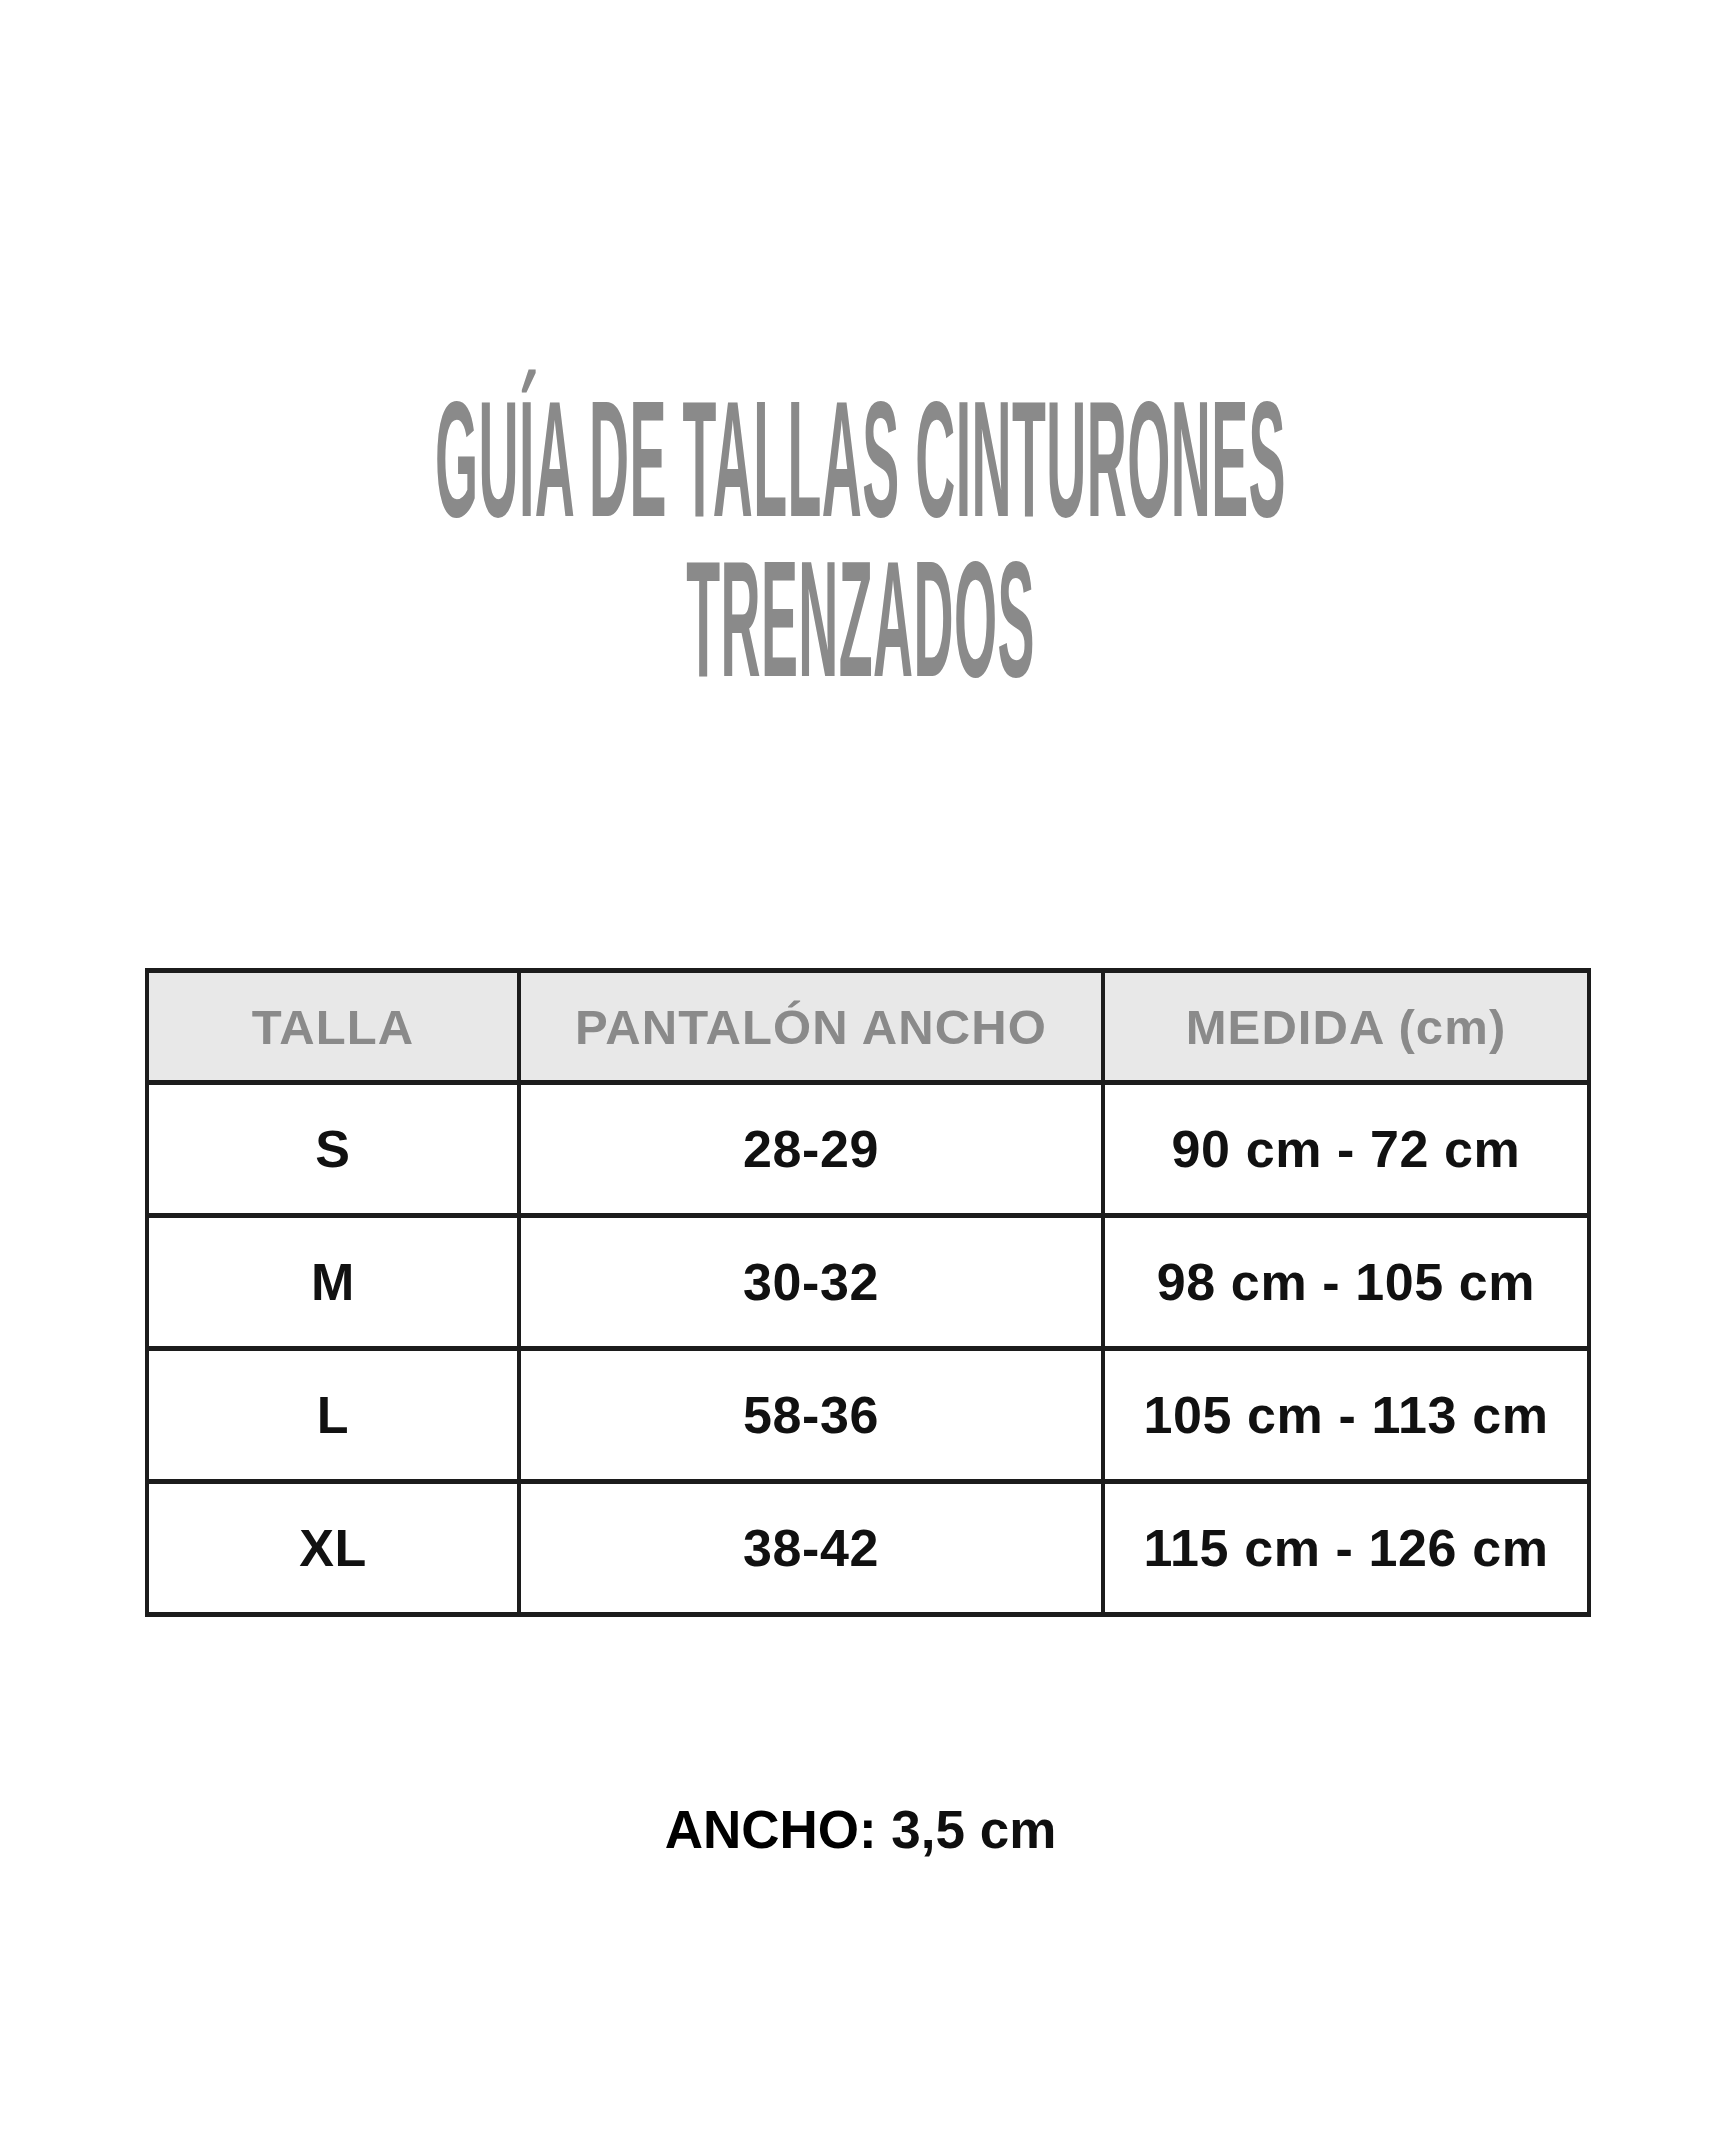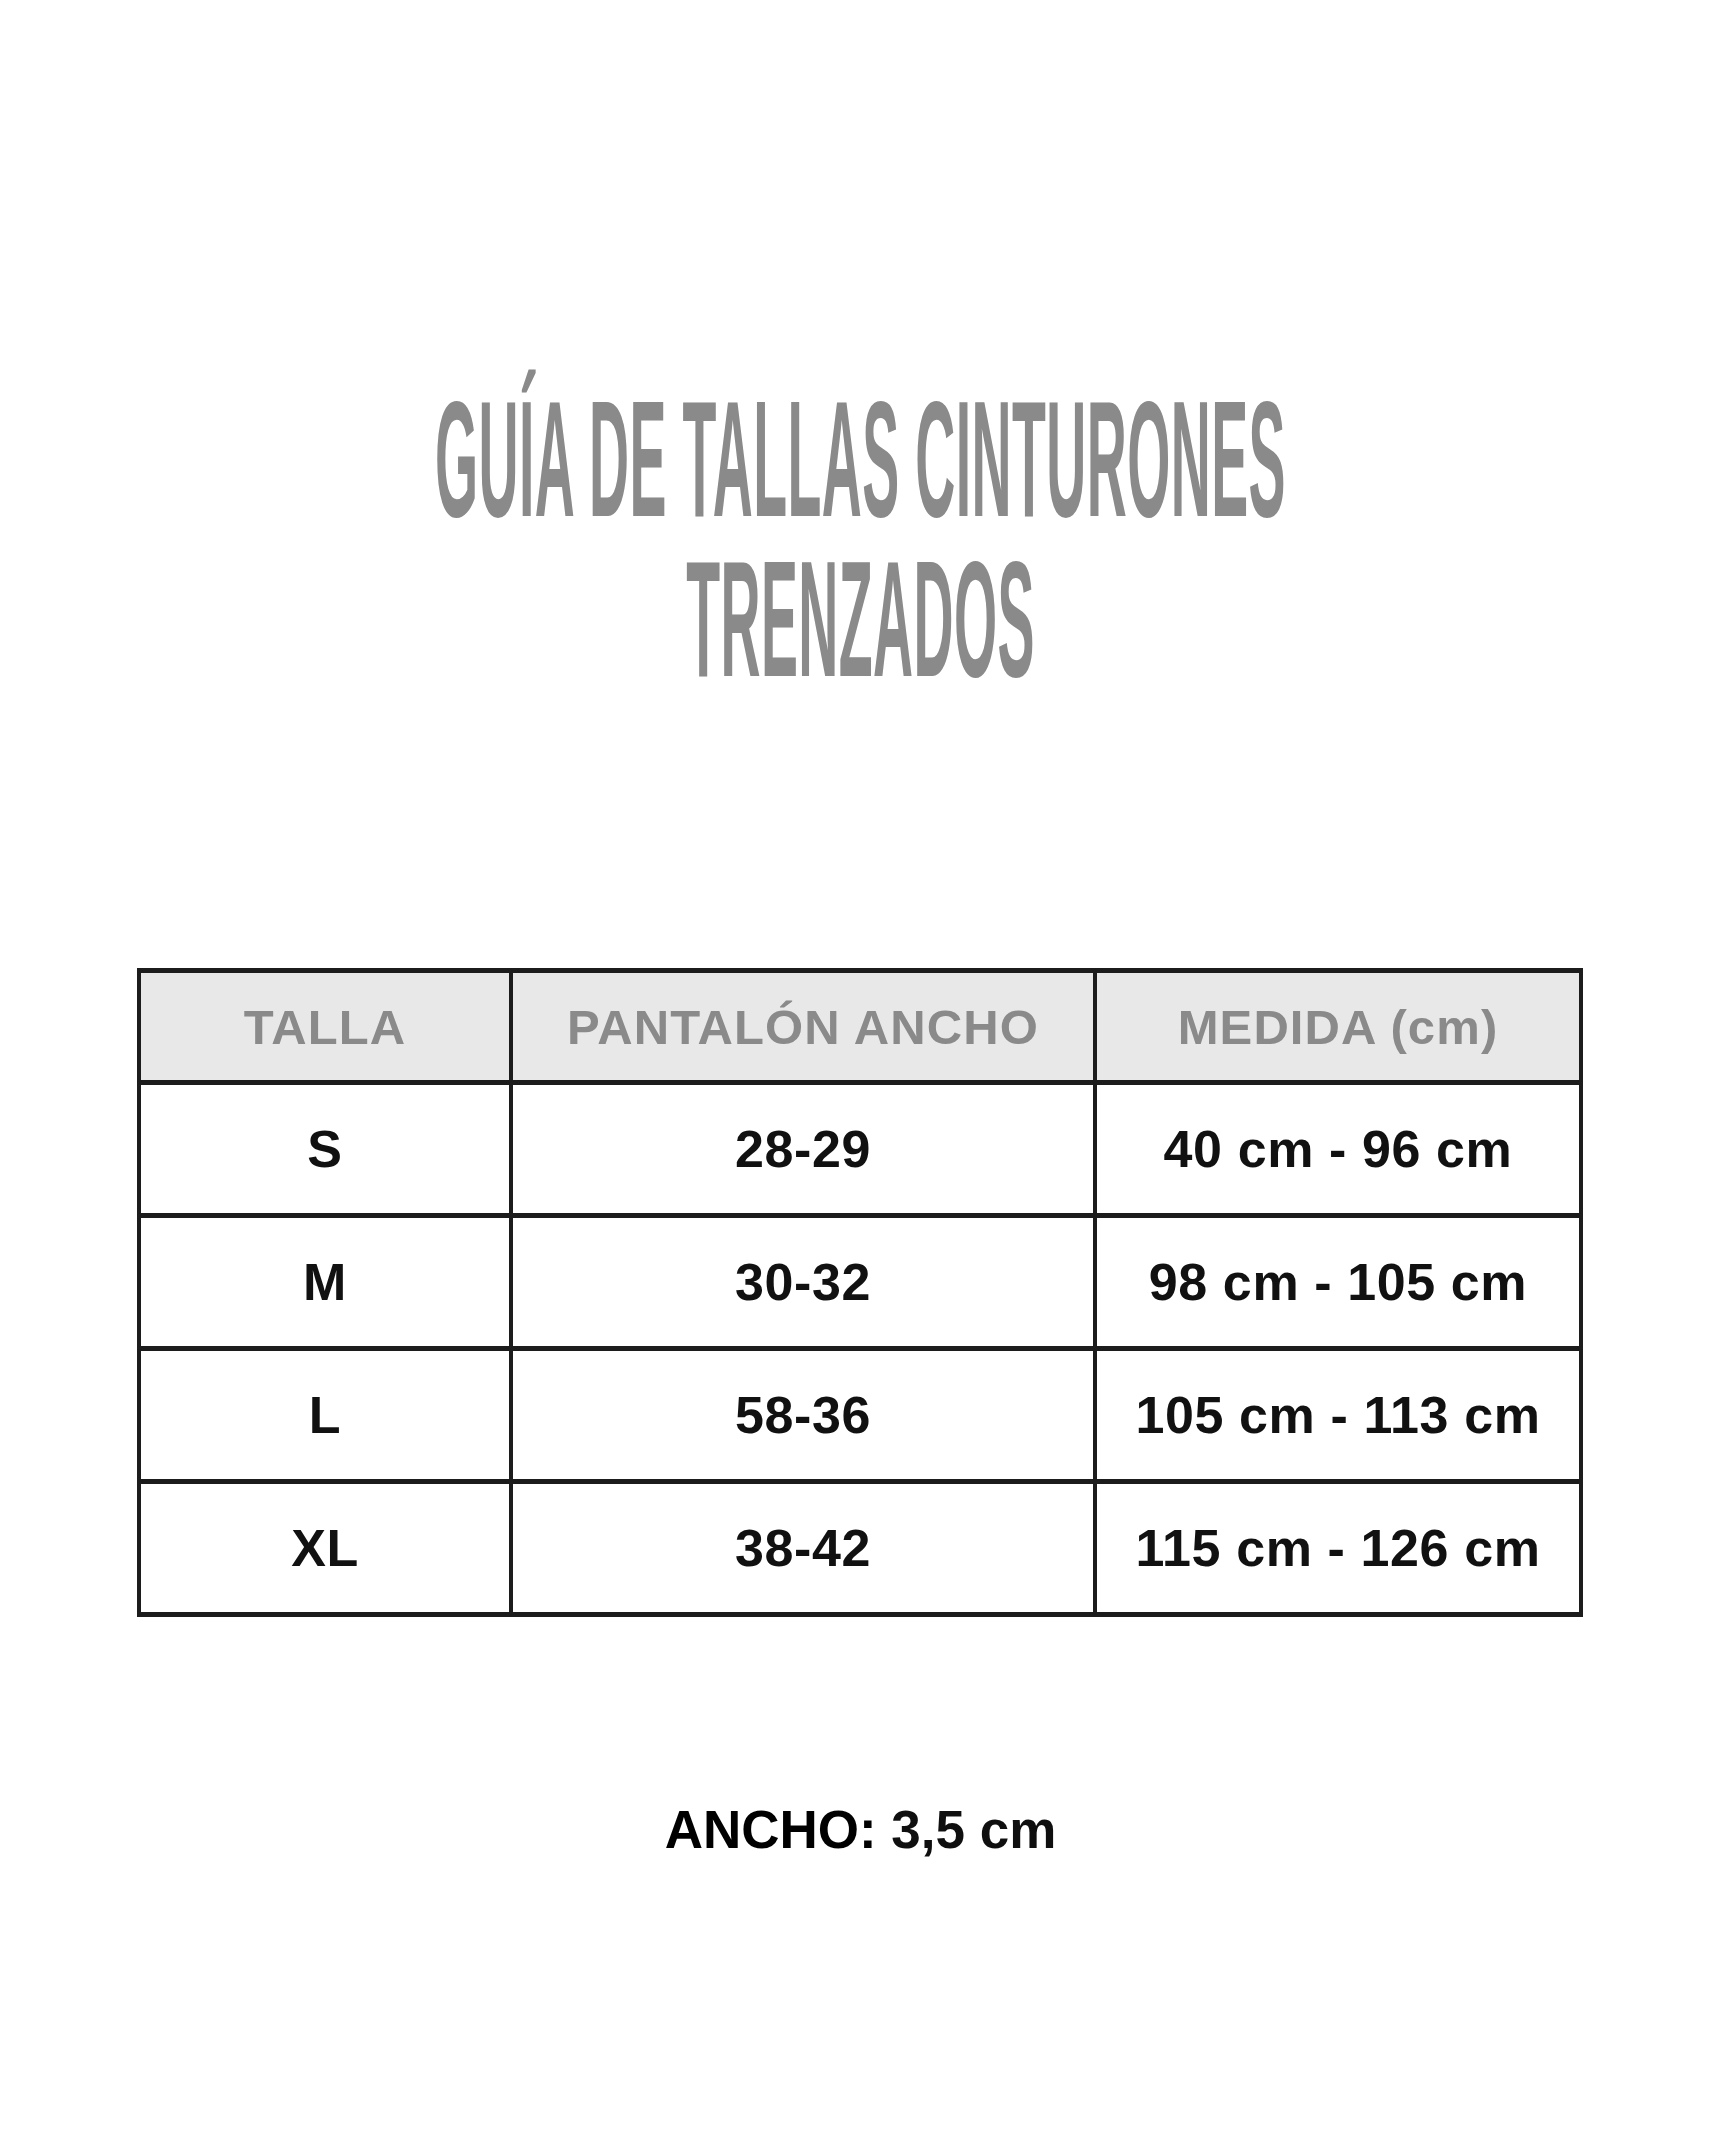--- a/index.html
+++ b/index.html
@@ -42,21 +42,21 @@
     font-size: 50px;
     line-height: 64px;
     color: #0f0f0f;
     letter-spacing: 0;
   }
   .note .gray { color: #8a8a8a; }
   
   .size-table {
     position: absolute;
     top: 968px;
-    left: 137px;
+    left: 145px;
     width: 1442px;
     border-collapse: collapse;
     table-layout: fixed;
     padding-left: 17px;
   }
   .size-table th, .size-table td {
     border-left: 4.6px solid #1c1c1c;
     border-right: 4.6px solid #1c1c1c;
     border-top: 5.7px solid #1c1c1c;
     border-bottom: 5.7px solid #1c1c1c;
@@ -115,21 +115,21 @@
       <tr>
         <th>TALLA</th>
         <th>PANTALÓN ANCHO</th>
         <th>MEDIDA (cm)</th>
       </tr>
     </thead>
     <tbody>
       <tr>
         <td>S</td>
         <td>28-29</td>
-        <td>40 cm - 96 cm</td>
+        <td>90 cm - 72 cm</td>
       </tr>
       <tr>
         <td>M</td>
         <td>30-32</td>
         <td>98 cm - 105 cm</td>
       </tr>
       <tr>
         <td>L</td>
         <td>58-36</td>
         <td>105 cm - 113 cm</td>

